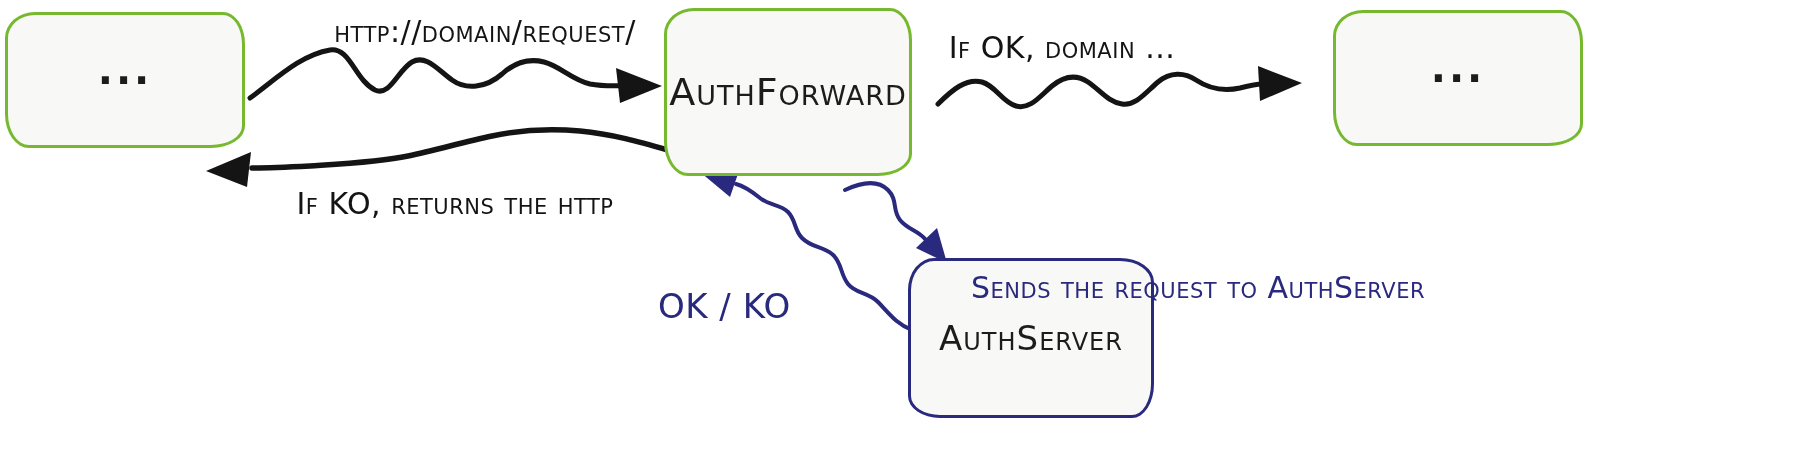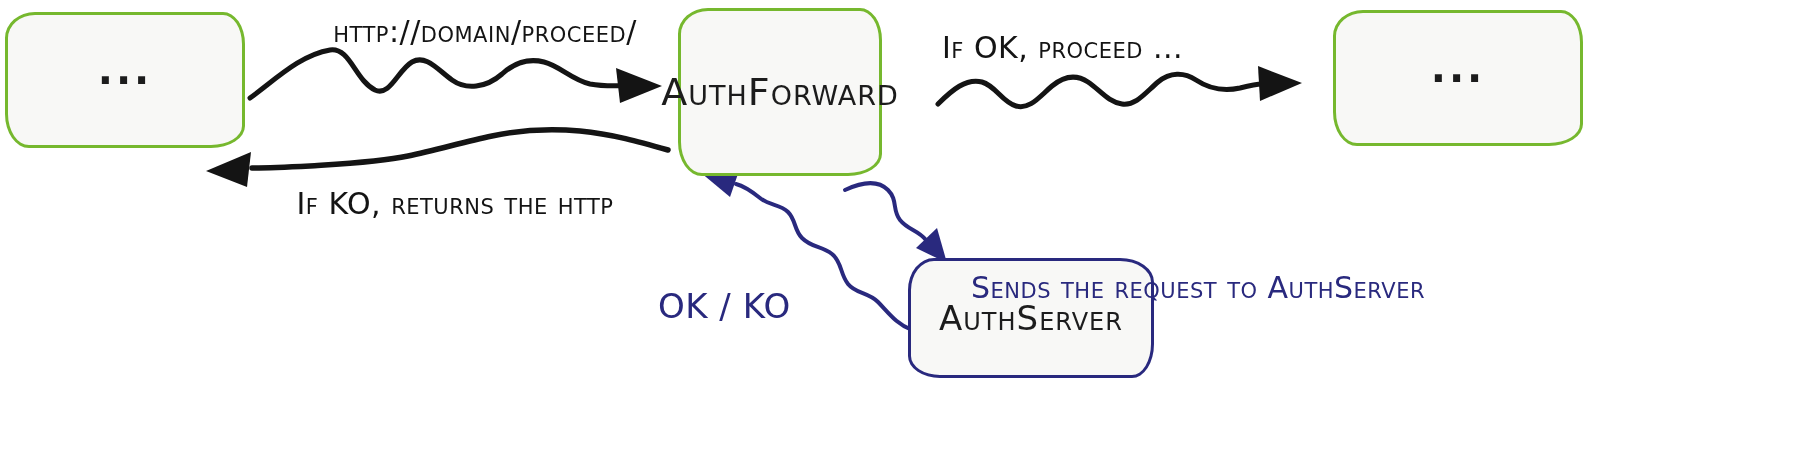--- a/index.html
+++ b/index.html
@@ -73,35 +73,35 @@
     <polygon class="fill-navy" points="947,263 916,248 937,228"></polygon>
 
     <path class="stroke-navy" stroke-width="4" d="M912,330 C896,324 888,312 878,302 C868,292 856,294 848,284 C840,274 842,262 832,254 C822,246 812,248 802,238 C794,230 796,220 788,212 C780,204 770,206 760,198 C750,190 744,186 736,184"></path>
     <polygon class="fill-navy" points="700,172 730,197 740,168"></polygon>
   </svg>
 
   <div class="node green" style="left:5px; top:12px; width:240px; height:136px;">
     <span class="dots-label">...</span>
   </div>
 
-  <div class="node green" style="left:678px; top:8px; width:204px; height:168px;justify-content:center;">
+  <div class="node green" style="left:664px; top:8px; width:248px; height:168px;justify-content:center;">
     <span class="node-label">AuthForward</span>
   </div>
 
   <div class="node green" style="left:1333px; top:10px; width:250px; height:136px;">
     <span class="dots-label">...</span>
   </div>
 
-  <div class="node blue" style="left:908px; top:258px; width:246px; height:120px;">
+  <div class="node blue" style="left:908px; top:258px; width:246px; height:160px;">
     <span class="node-label" style="font-size:34px;">AuthServer</span>
   </div>
 
-  <div class="edge-label" style="left:300px; top:14px; width:370px;">http://domain/proceed/</div>
+  <div class="edge-label" style="left:300px; top:14px; width:370px;">http://domain/request/</div>
 
-  <div class="edge-label" style="left:942px; top:30px; width:240px;">If OK, proceed ...</div>
+  <div class="edge-label" style="left:942px; top:30px; width:240px;">If OK, domain ...</div>
 
   <div class="edge-label" style="left:280px; top:186px; width:350px;">If KO, returns the http</div>
 
   <div class="edge-label navy" style="left:958px; top:226px; width:480px;margin-top:44px;">Sends the request to AuthServer</div>
 
   <div class="edge-label navy" style="left:658px; top:286px; width:130px; font-size:34px;">OK / KO</div>
 
 </div>
 
 </body></html>

